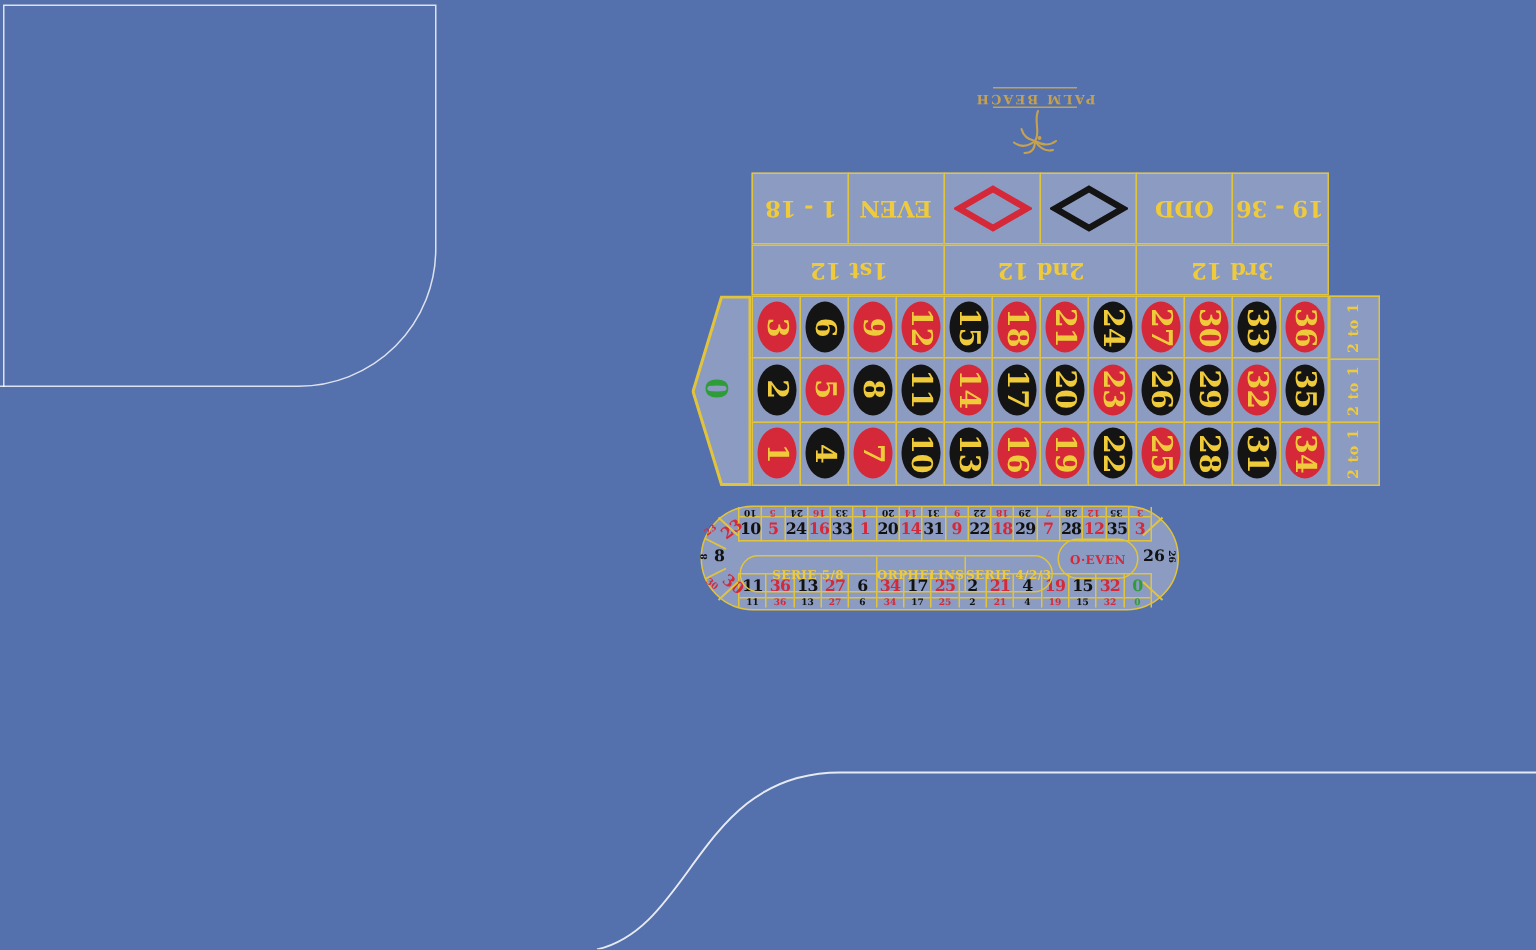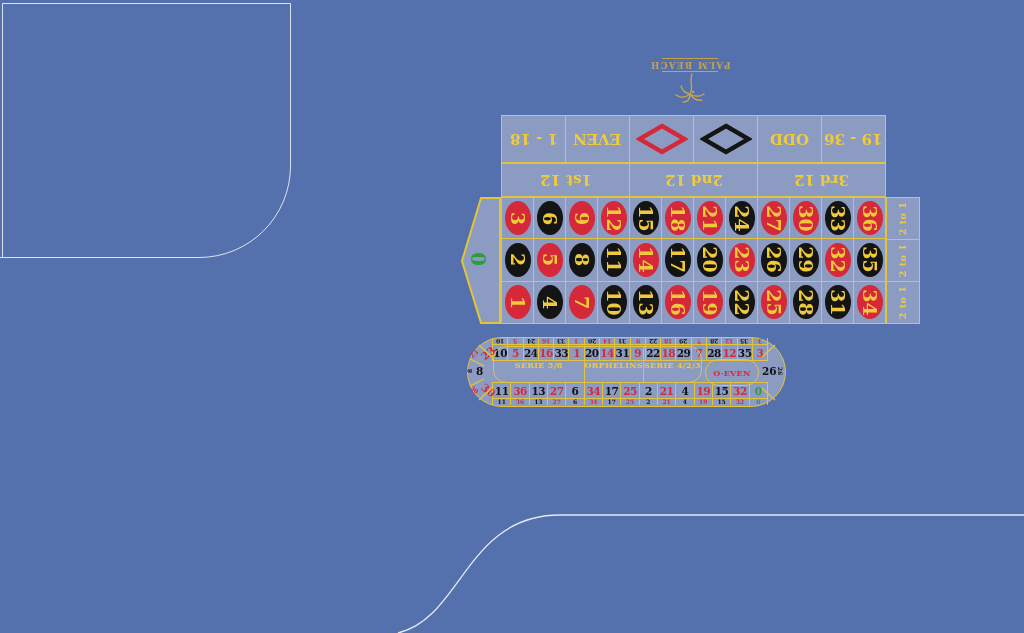--- a/index.html
+++ b/index.html
@@ -65,21 +65,21 @@
   .rt-bottom .rt-cell{border-top:1px solid var(--line,#E2C43A)}
   .rt-tiny{height:7px;display:flex;align-items:center;justify-content:center;
     font-weight:bold;font-size:6px;line-height:6px;}
   .rt-top .rt-tiny{border-bottom:1px solid var(--line,#E2C43A)}
   .rt-bottom .rt-tiny{border-top:1px solid var(--line,#E2C43A)}
   .rt-top .rt-tiny span{transform:rotate(180deg)}
   .rt-big{flex:1;display:flex;align-items:center;justify-content:center;
     font-weight:bold;font-size:10.5px;letter-spacing:-.5px;}
   .c-red{color:var(--red,#D5293A)} .c-black{color:#111} .c-green{color:var(--green,#2E9C39)}
 
-  .rt-center{position:absolute;left:25px;top:8px;width:209px;height:37px;
+  .rt-center{position:absolute;left:25px;top:32px;width:209px;height:25px;
     border:1.5px solid var(--line,#E2C43A);border-radius:13px;display:flex;overflow:hidden;}
   .rt-section{display:flex;align-items:center;justify-content:center;
     font-weight:bold;font-size:8px;letter-spacing:.3px;color:var(--number,#EFCB3B);white-space:nowrap;}
   .rt-section + .rt-section{border-left:1.5px solid var(--line,#E2C43A)}
   .rt-ospiel{position:absolute;left:237px;top:21px;width:54px;height:27px;
     border:1.5px solid var(--line,#E2C43A);border-radius:14px;display:flex;align-items:center;justify-content:center;
     font-weight:bold;font-size:8px;color:var(--red,#D5293A);letter-spacing:.3px;}
   .cap-num{position:absolute;font-weight:bold;font-size:10.5px;line-height:1;}
   .cap-tiny{position:absolute;font-weight:bold;font-size:6px;line-height:1;}
   .rt-lines{position:absolute;left:0;top:0;pointer-events:none}

